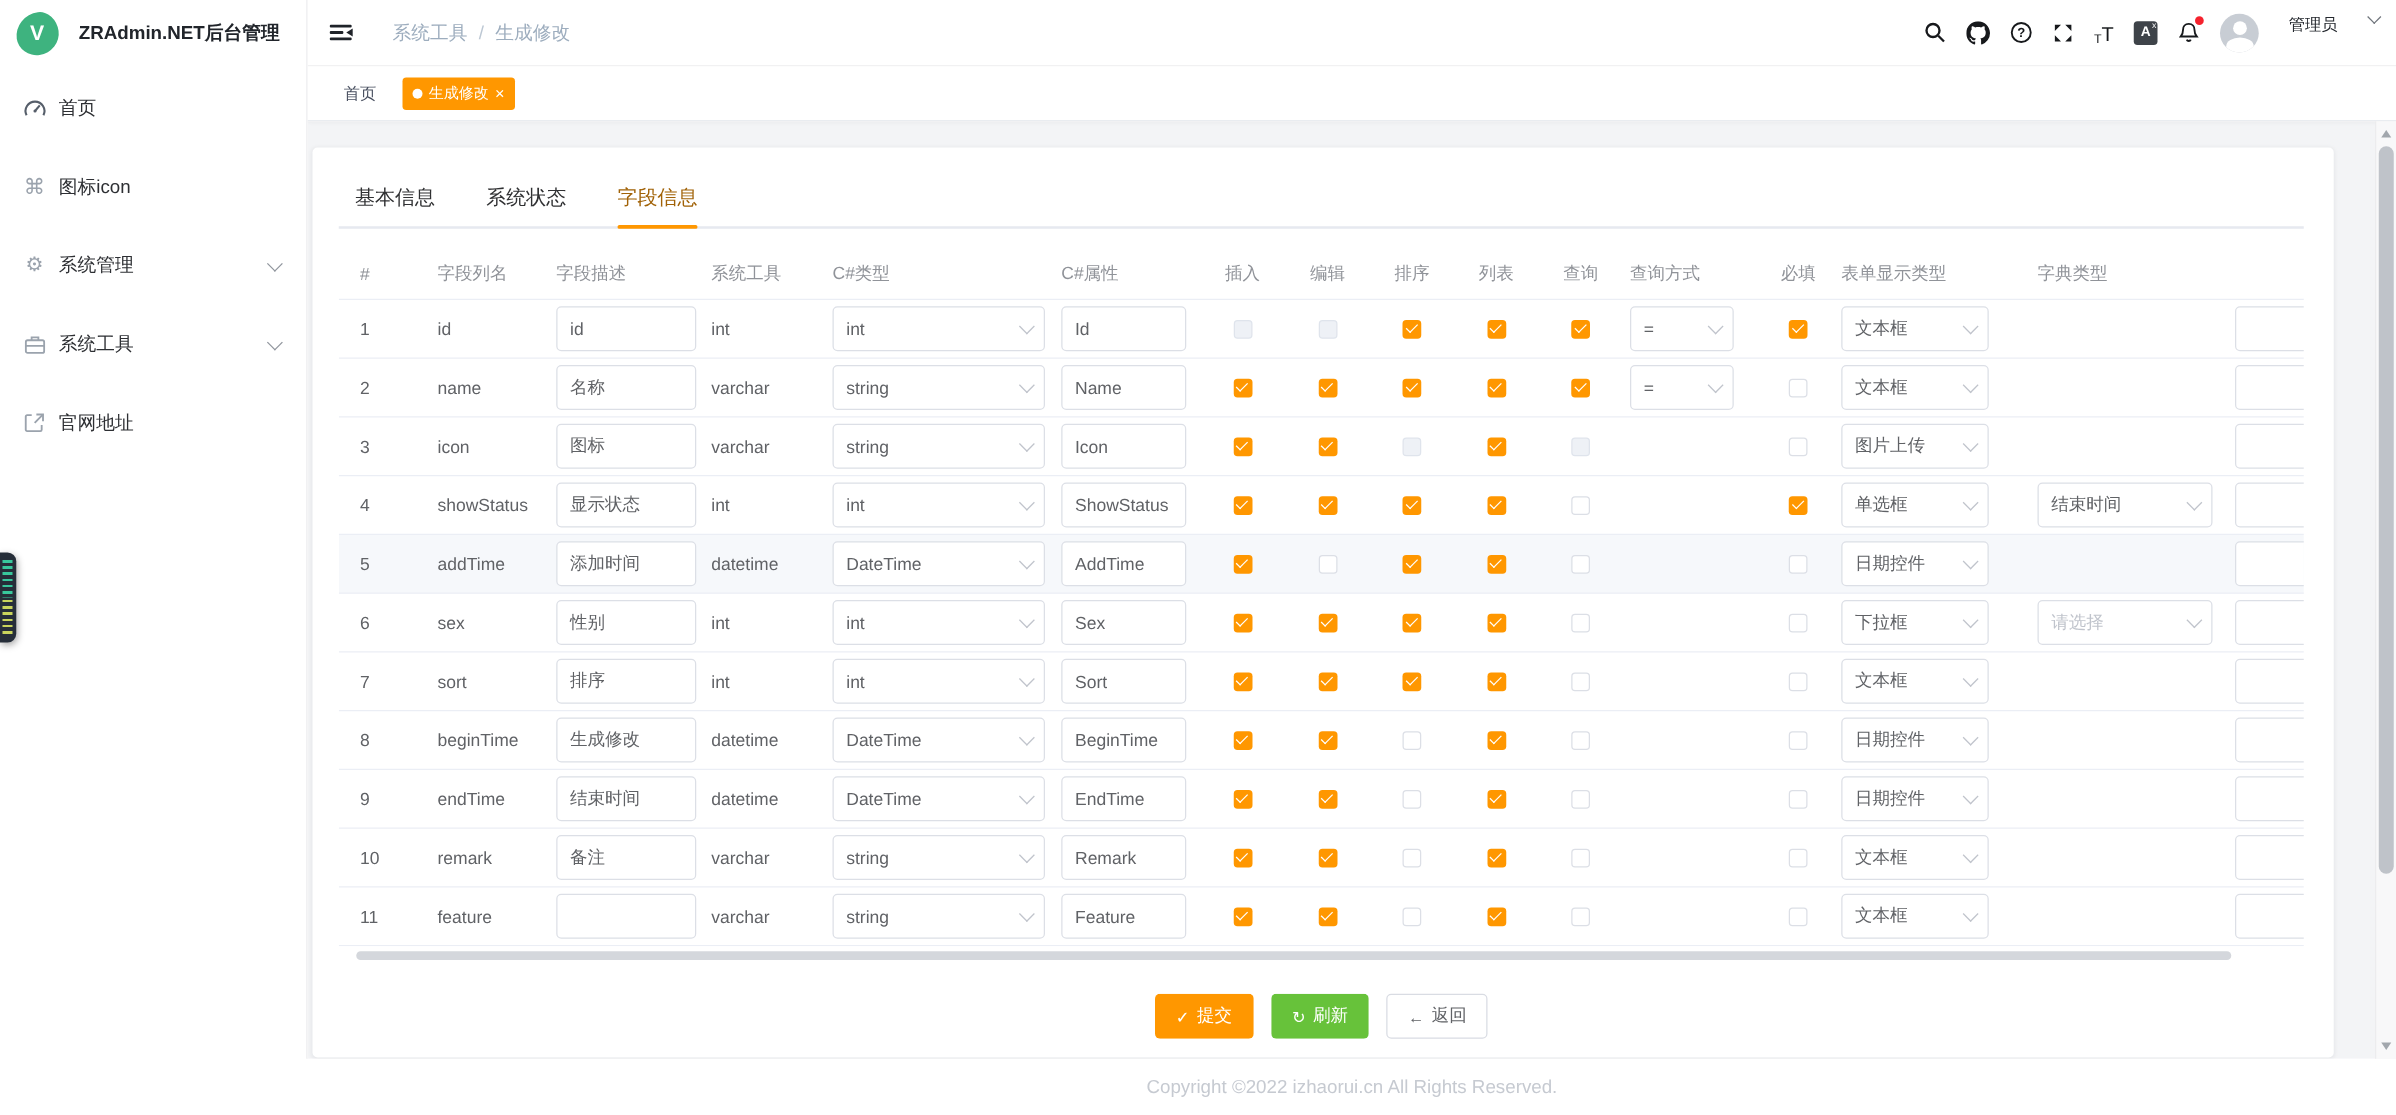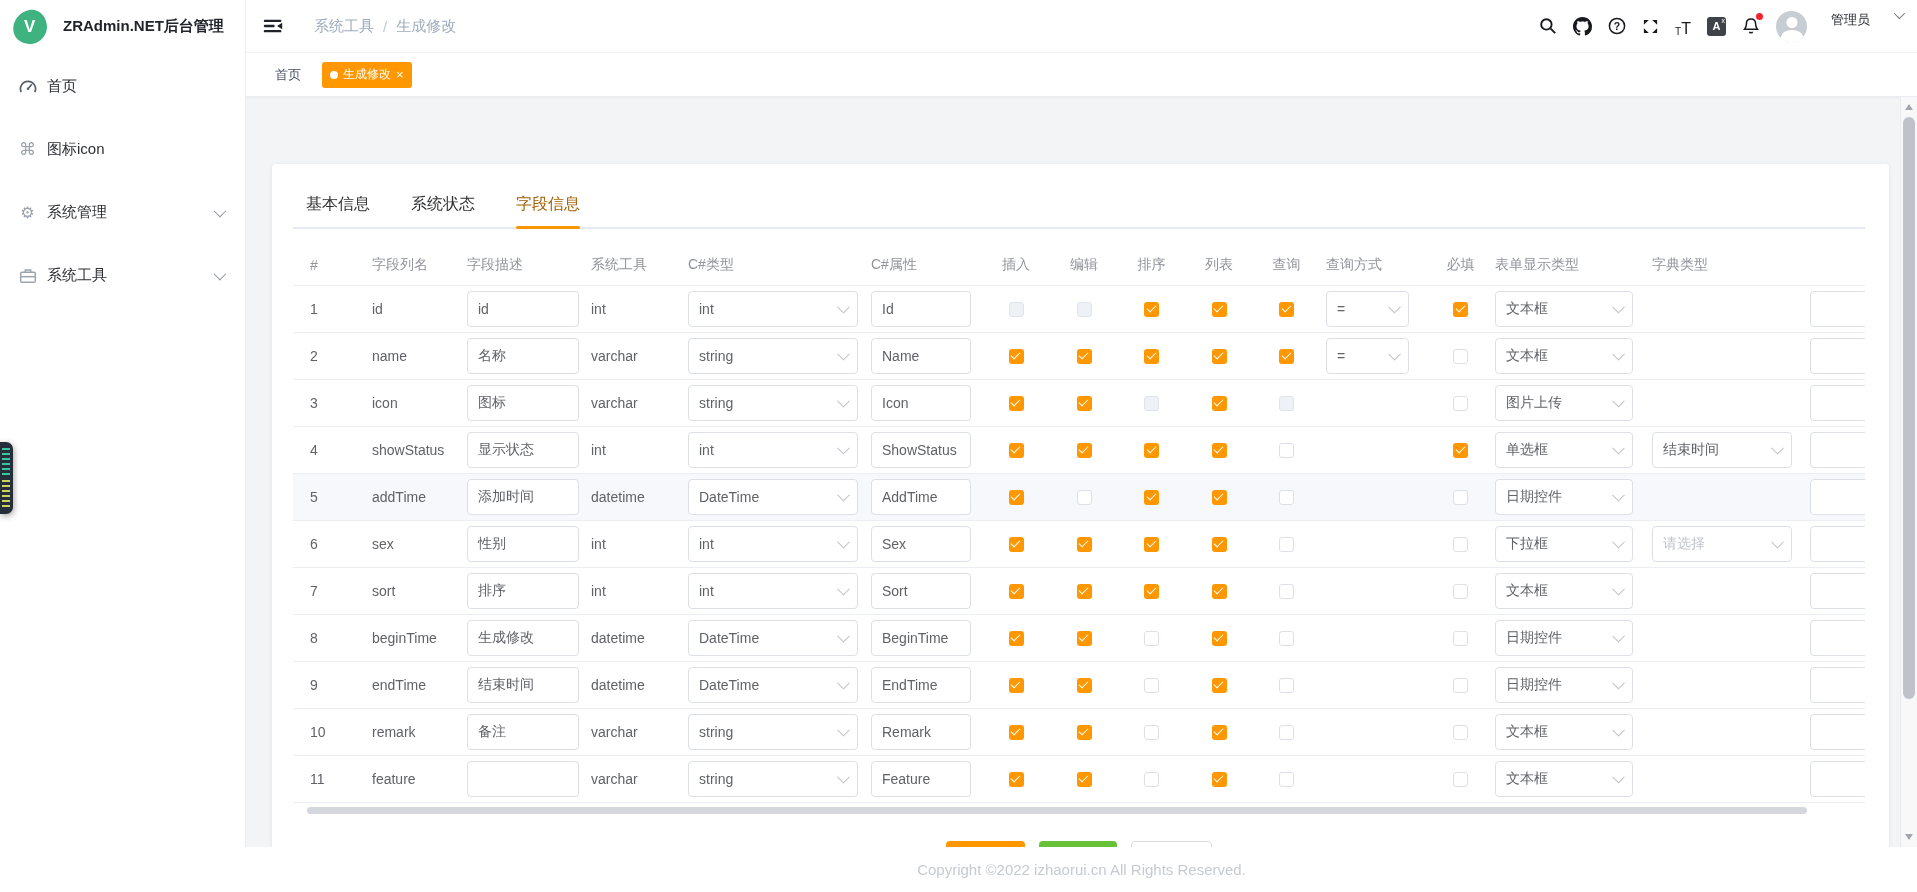--- a/index.html
+++ b/index.html
@@ -56,22 +56,22 @@
   
   .tagsbar{position:absolute;left:246px;top:53px;right:0;height:44px;background:#fff;border-bottom:1px solid #e9ecf0;
     box-shadow:0 1px 3px rgba(0,0,0,.04);box-sizing:border-box;display:flex;align-items:center;padding-left:29px;z-index:4;}
   .tag-plain{font-size:13px;color:#495060;margin-right:21px;cursor:pointer;}
   .tag-active{height:26px;background:#ff9700;color:#fff;font-size:12px;border-radius:3px;
     display:flex;align-items:center;gap:5px;padding:0 8px;cursor:pointer;}
   .tag-dot{width:8px;height:8px;border-radius:50%;background:#fff;}
   .tag-close{font-size:13px;line-height:1;cursor:pointer;}
   
   .content{position:absolute;left:246px;top:97px;right:0;height:750px;background:#f3f4f6;}
-  .card{position:absolute;left:26px;top:21px;width:1617px;height:728px;background:#fff;border-radius:4px;
-    box-shadow:0 1px 4px rgba(0,21,41,.08);overflow:hidden;margin-top:46px;}
+  .card{position:absolute;left:4px;top:21px;width:1617px;height:728px;background:#fff;border-radius:4px;
+    box-shadow:0 1px 4px rgba(0,21,41,.08);overflow:hidden;}
   .tabs{margin:18px 24px 0 21px;height:47px;border-bottom:2px solid #e6e9f0;display:flex;align-items:center;
     padding-left:13px;gap:41px;box-sizing:border-box;}
   .tab{font-size:16px;color:#303133;cursor:pointer;height:100%;display:flex;align-items:center;position:relative;}
   .tab.active{color:#a16207;}
   .tab.active::after{content:"";position:absolute;left:0;right:0;bottom:-2px;height:3px;background:#ff9700;border-radius:2px;}
   
   .table-wrap{margin:16px 0 0 21px;width:1572px;overflow:hidden;}
   .trow{display:flex;align-items:center;height:47px;width:1609px;border-bottom:1px solid #ebeef5;box-sizing:border-box;}
   .trow.head{height:41px;color:#909399;font-weight:500;}
   .trow.hl{background:#f6f8fb;}
@@ -81,21 +81,21 @@
   .w4{width:97px;padding-left:6px;}  .w5{width:182px;padding-left:6px;}  .w6{width:118px;padding-left:7px;}
   .w7{width:68px;} .w8{width:68px;} .w9{width:67px;} .w10{width:68px;} .w11{width:67px;}
   .w12{width:112px;padding-left:6px;} .w13{width:57px;} .w14{width:156px;padding-left:6px;}
   .w15{width:157px;padding-left:7px;} .w16{width:90px;padding-left:8px;}
   .ctr{justify-content:center;padding-left:0;}
   .input,.select{height:36px;border:1px solid #dcdfe6;border-radius:4px;background:#fff;display:flex;
     align-items:center;padding:0 10px;font-size:14px;color:#606266;box-sizing:border-box;cursor:pointer;}
   .input{width:112px;}
   .in6{width:100px;} .in16{width:72px;}
   .select{position:relative;padding-right:24px;}
-  .sel5{width:170px;} .sel12{width:83px;} .sel14{width:138px;} .sel15{width:140px;}
+  .sel5{width:170px;} .sel12{width:83px;} .sel14{width:118px;} .sel15{width:140px;}
   .select .chev{position:absolute;right:9px;top:50%;width:8px;height:8px;
     border-right:1.3px solid #c0c4cc;border-bottom:1.3px solid #c0c4cc;transform:translateY(-70%) rotate(45deg);}
   .select.ph{color:#c0c4cc;}
   .cb{width:15px;height:15px;border-radius:3px;box-sizing:border-box;position:relative;cursor:pointer;}
   .cb.on{background:#ff9700;}
   .cb.on::after{content:"";position:absolute;left:4.5px;top:1.5px;width:4px;height:8px;
     border-right:1.6px solid #fff;border-bottom:1.6px solid #fff;transform:rotate(45deg);}
   .cb.off{background:#fff;border:1px solid #dcdfe6;}
   .cb.dis{background:#eef1f6;border:1px solid #dfe4ec;}
   .hscroll{margin:4px 0 0 21px;width:1572px;height:8px;position:relative;}
@@ -155,20 +155,30 @@
       <div class="menu-item">
         <span class="mi-icon">
           <svg width="18" height="18" viewBox="0 0 16 16" fill="none" stroke="#9ba3ad" stroke-width="1.3">
             <rect x="1.5" y="4.6" width="13" height="9" rx="1.2"></rect>
             <path d="M5.6 4.6V2.6h4.8v2"></path>
             <path d="M1.5 8.6h13"></path>
           </svg>
         </span>
         <span class="mi-label">系统工具</span>
         <span class="mi-caret"></span>
+      </div>
+      <div class="menu-item">
+        <span class="mi-icon">
+          <svg width="17" height="17" viewBox="0 0 16 16" fill="none" stroke="#9ba3ad" stroke-width="1.4">
+            <path d="M13.5 9.5v3.5a1 1 0 0 1-1 1h-10a1 1 0 0 1-1-1v-10a1 1 0 0 1 1-1H6"></path>
+            <path d="M9.5 1.5h5v5"></path>
+            <path d="M14 2L8.2 7.8"></path>
+          </svg>
+        </span>
+        <span class="mi-label">官网地址</span>
       </div>
     </nav>
 </aside>
 <div class="gadget"></div>
 
 <header class="navbar">
   <span class="collapse-btn">
     <svg width="20" height="20" viewBox="0 0 24 24" fill="#1f2329">
         <rect x="1" y="4.5" width="21" height="2.8" rx="1"></rect>
         <rect x="1" y="10.6" width="13" height="2.8" rx="1"></rect>

